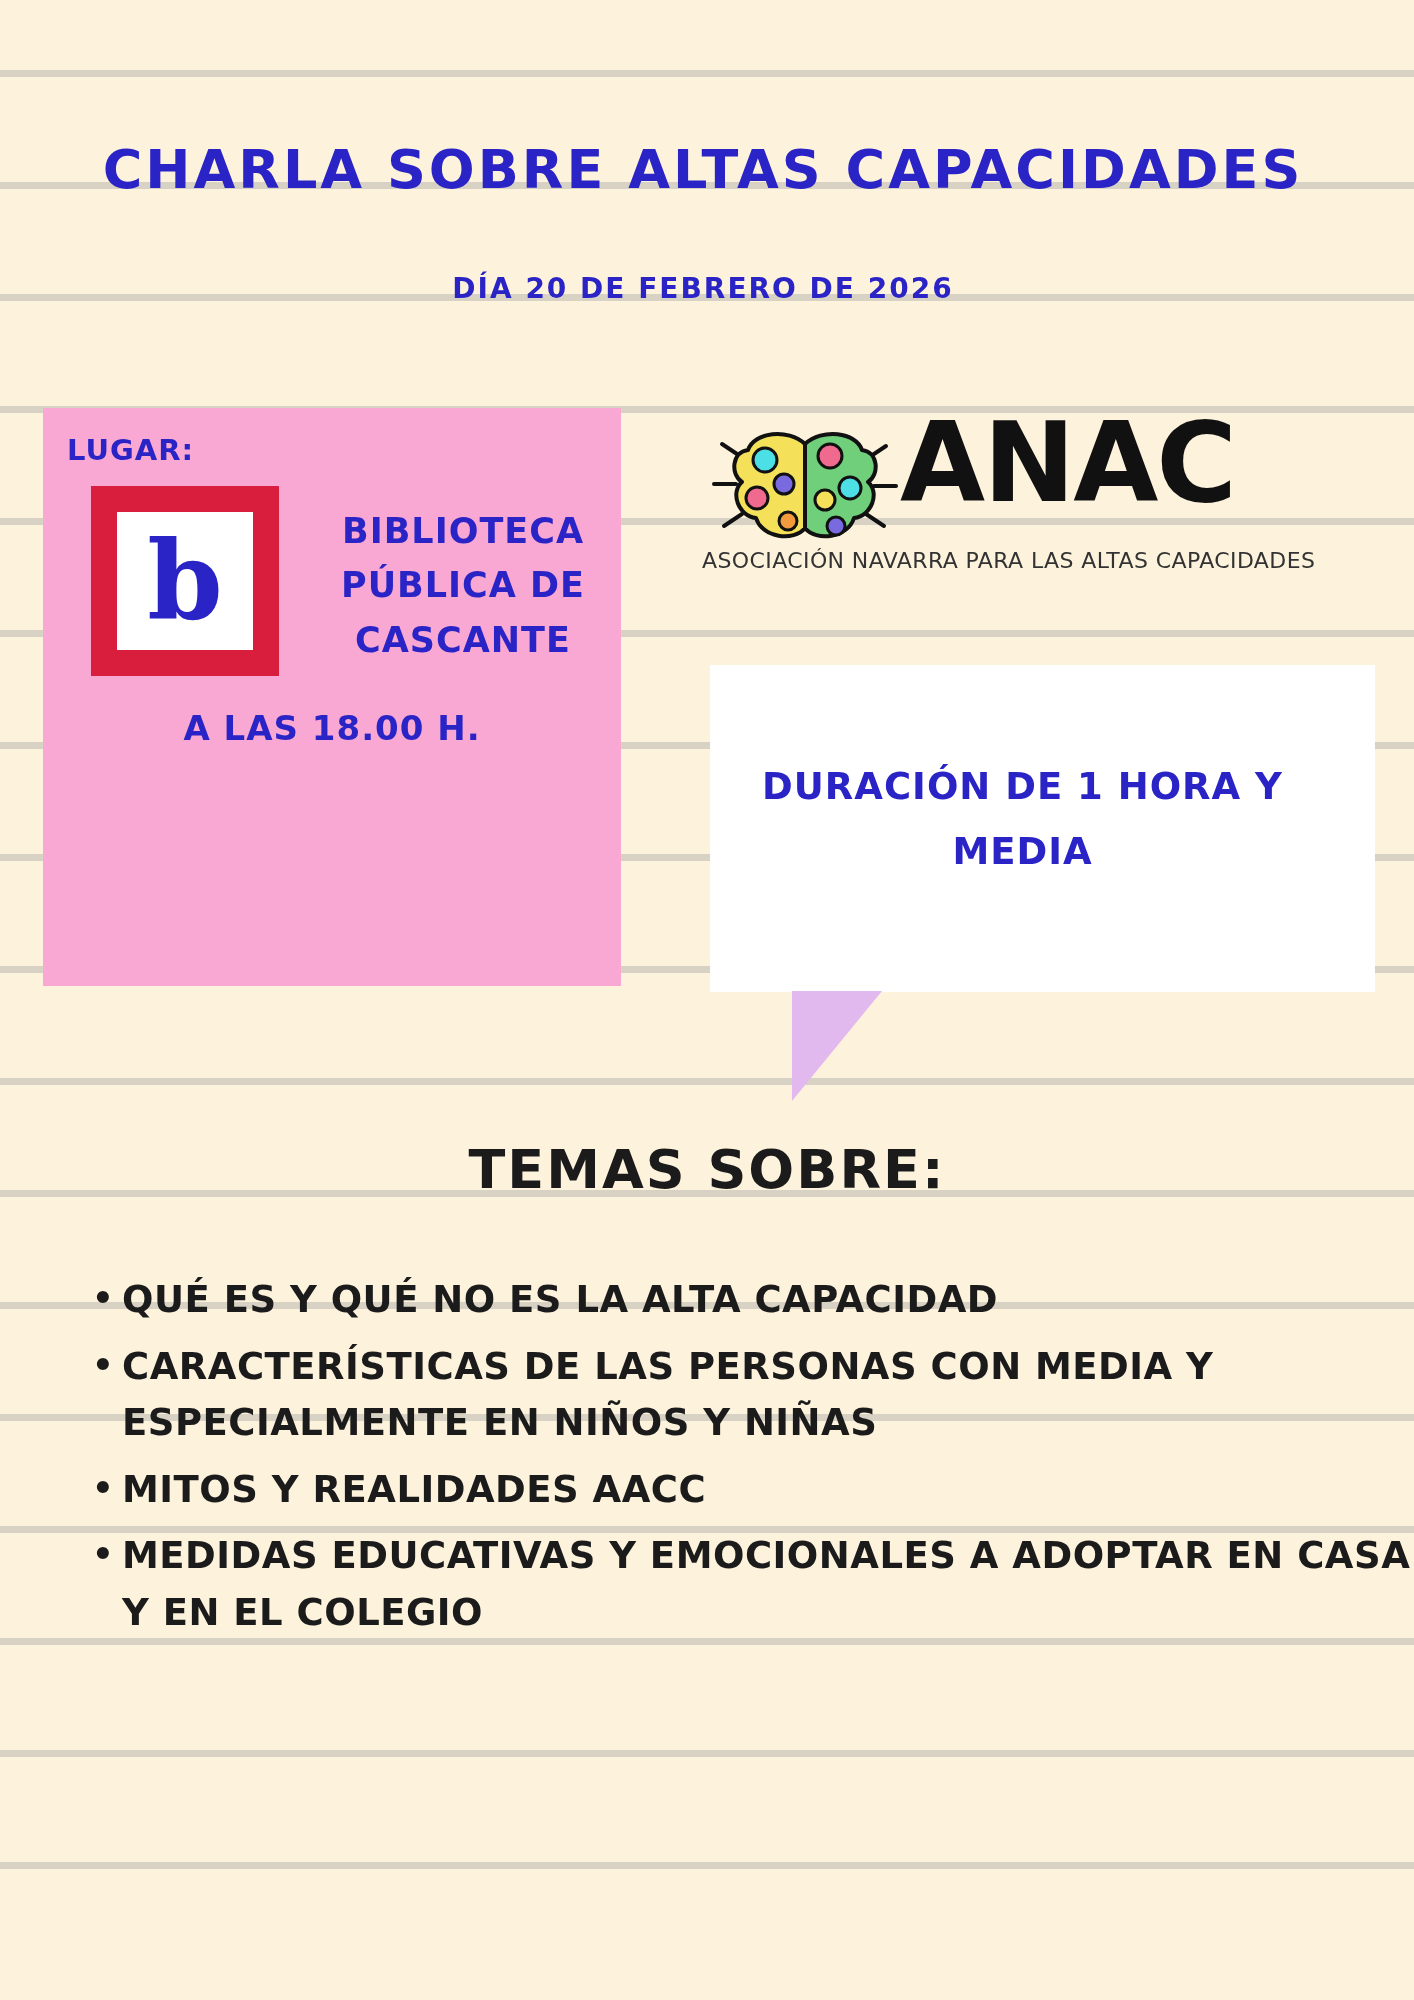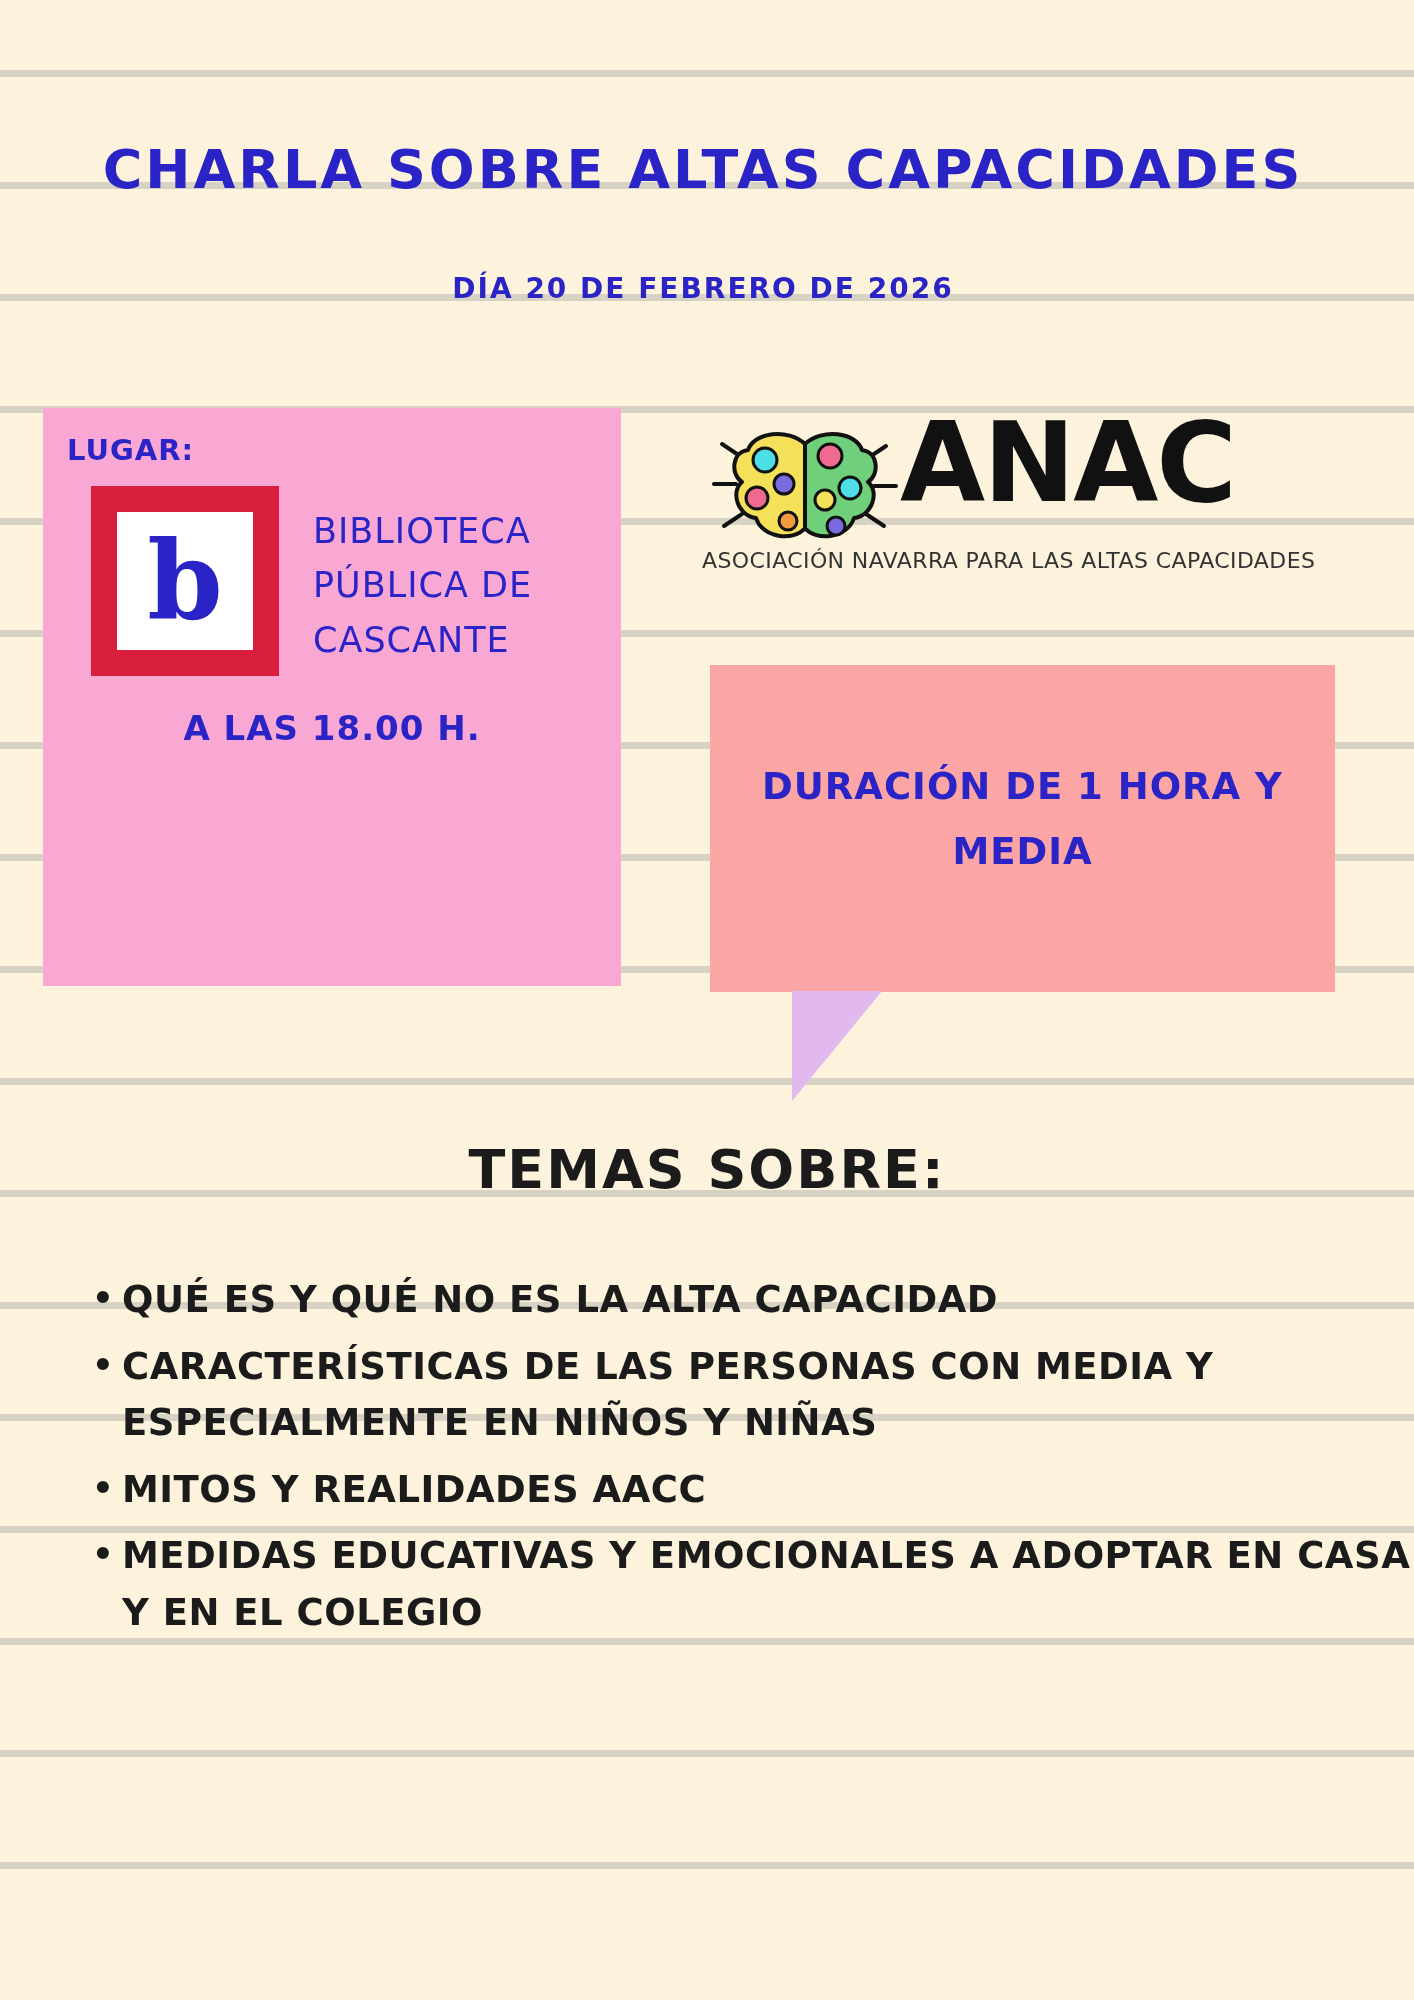--- a/index.html
+++ b/index.html
@@ -105,24 +105,24 @@
     font-weight: bold;
     font-size: 108px;
     line-height: 1;
     color: #2a24c6;
   }
   #place-name {
     position: absolute;
     left: 270px;
     top: 96px;
     width: 300px;
-    text-align: left;
+    text-align: center;
     color: #2a24c6;
     font-size: 35px;
-    font-weight: normal;
+    font-weight: bold;
     line-height: 1.55;
     letter-spacing: 1px;
   }
   #place-time {
     position: absolute;
     left: 0;
     top: 300px;
     width: 578px;
     text-align: center;
     color: #2a24c6;
@@ -168,21 +168,22 @@
     white-space: nowrap;
   }
 
   
   #duration-bubble {
     position: absolute;
     left: 710px;
     top: 665px;
     width: 625px;
     height: 327px;
-    background: #fca5a5;
+    background: #ffffff;
+    padding-left: 40px;
   }
   #duration-bubble .tail {
     position: absolute;
     left: 82px;
     top: 326px;
     width: 0;
     height: 0;
     border-left: 0 solid transparent;
     border-right: 90px solid transparent;
     border-top: 110px solid #e2b9ef;

